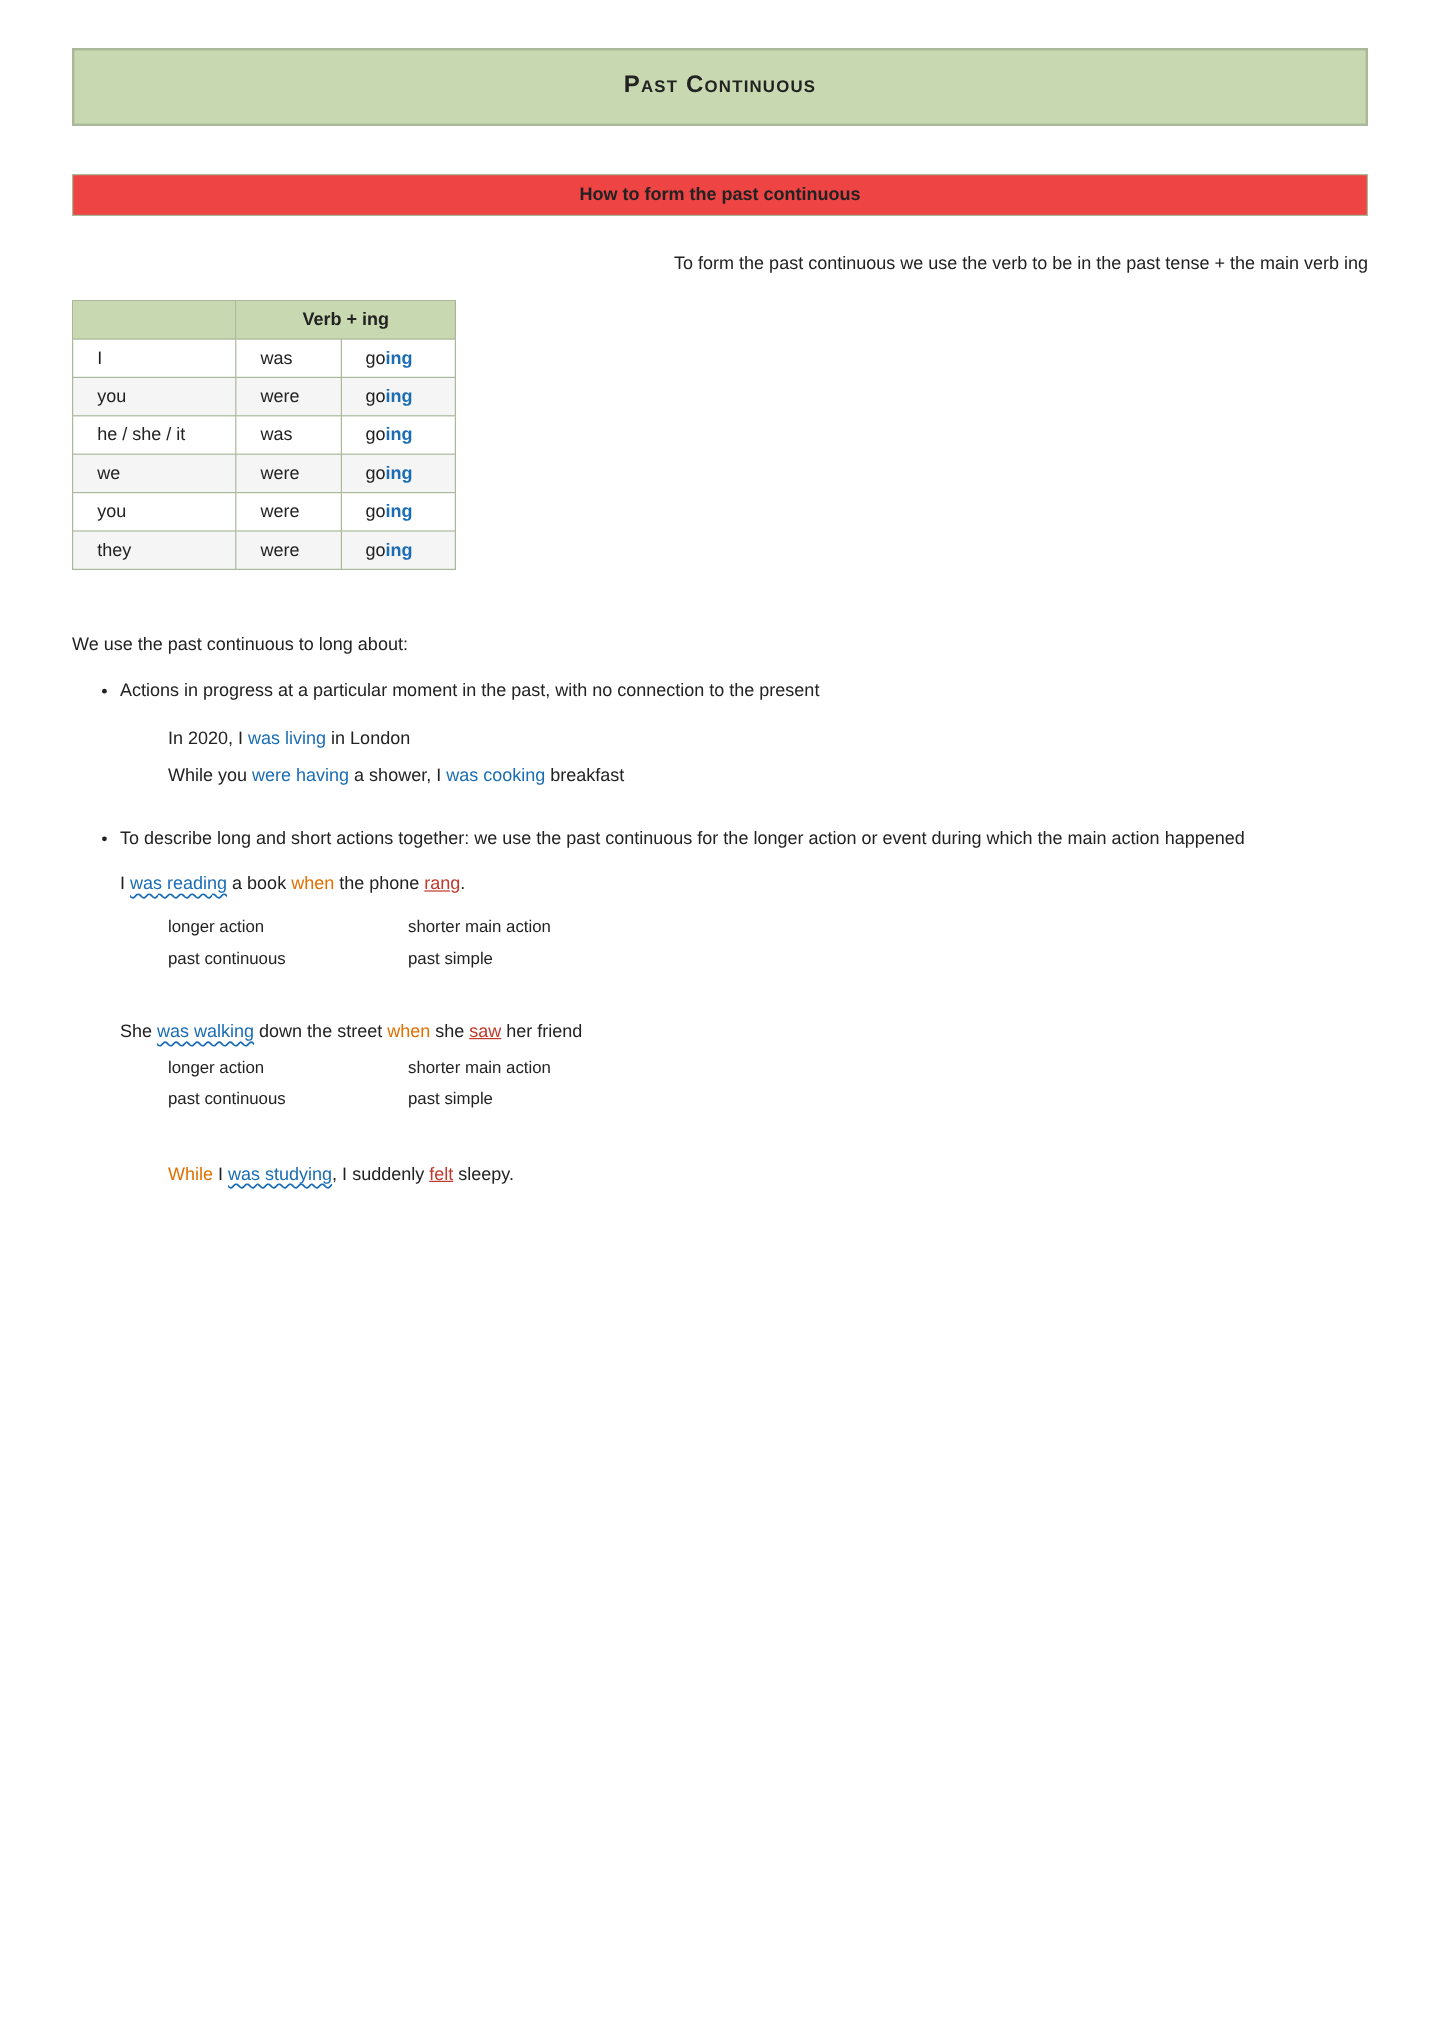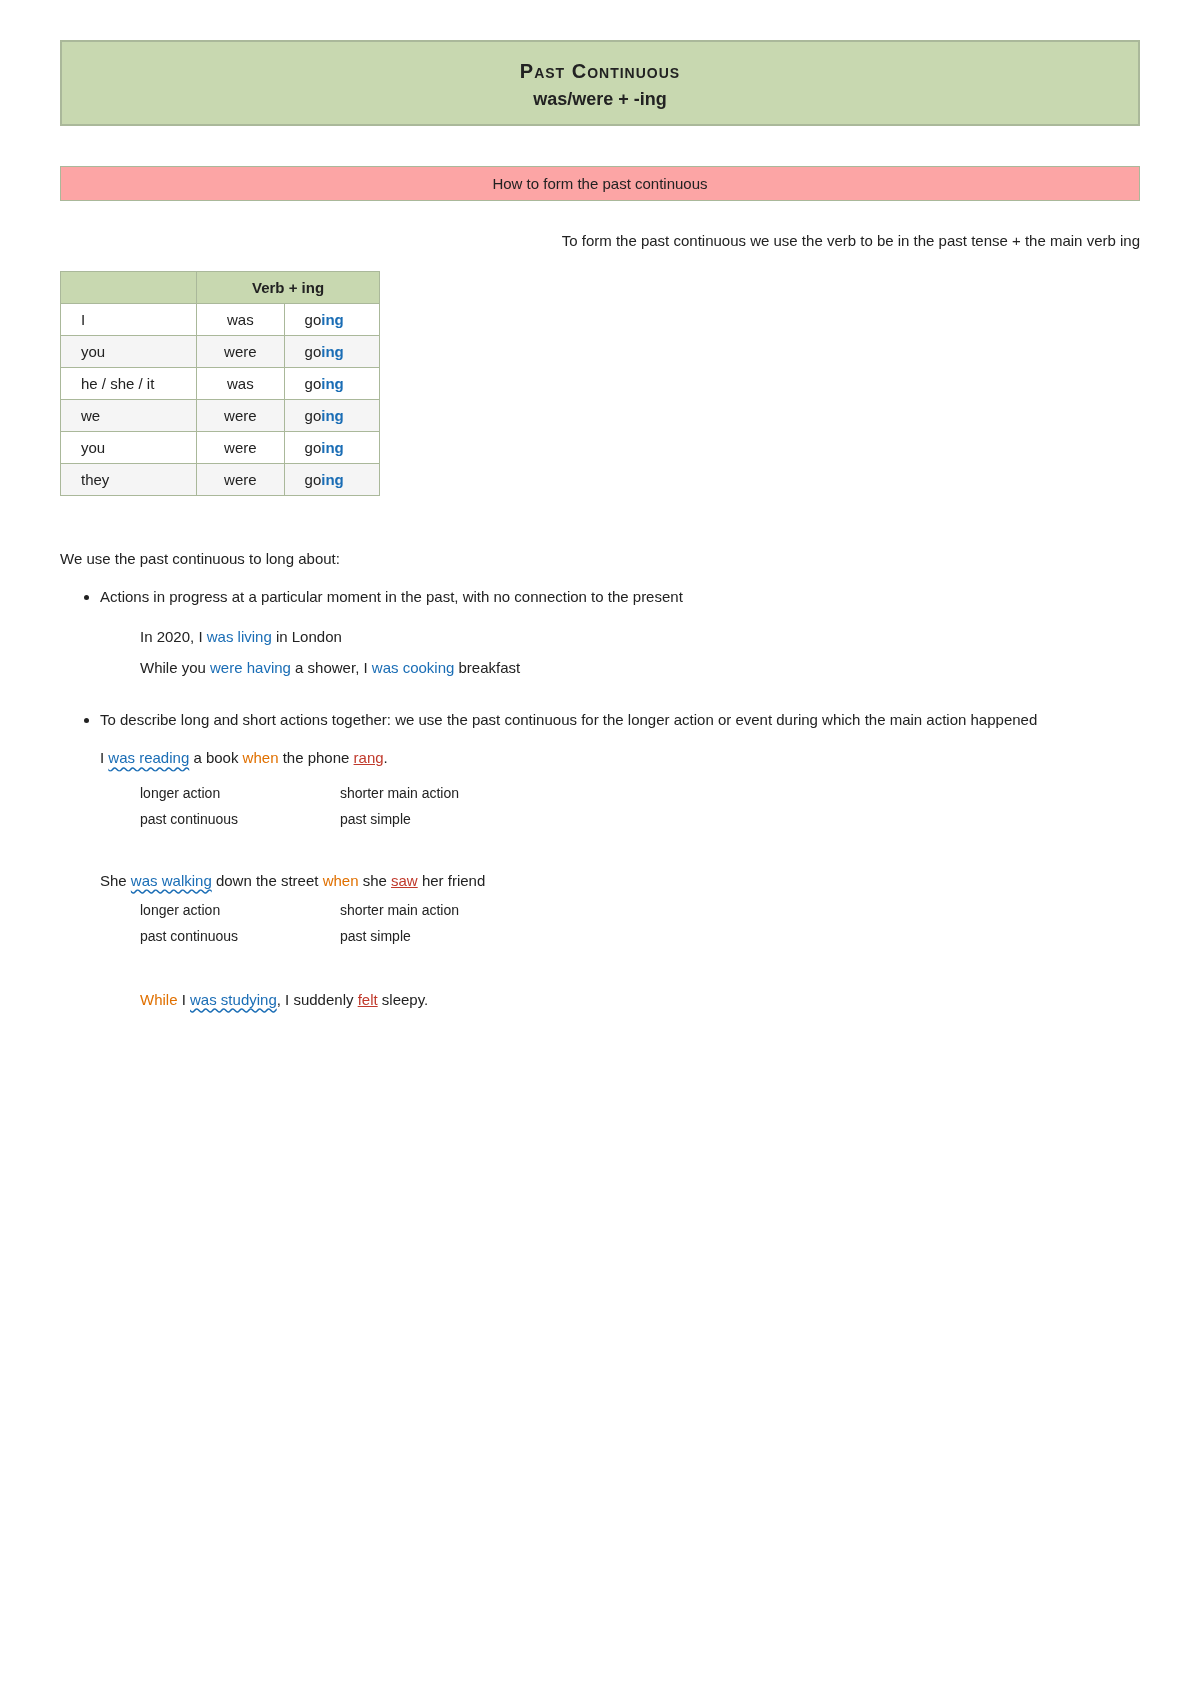--- a/index.html
+++ b/index.html
@@ -26,26 +26,26 @@
       font-variant: small-caps;
       letter-spacing: 1px;
       margin-bottom: 6px;
     }
     .header-subtitle {
       font-size: 18px;
       font-weight: bold;
     }
 
     .section-banner {
-      background: #fca5a5;
+      background: #ef4444;
       border: 1.5px solid #aab89a;
       padding: 8px 20px;
       text-align: center;
       font-size: 15px;
-      font-weight: normal;
+      font-weight: bold;
       margin-bottom: 28px;
     }
 
     .intro-text {
       font-size: 15px;
       margin-bottom: 18px;
       line-height: 1.6;
       text-align: right;
     }
 
@@ -70,21 +70,20 @@
       background: #fff;
     }
     .conj-table tbody tr:nth-child(even) td {
       background: #f5f5f5;
     }
     .conj-table .pronoun-col {
       min-width: 110px;
     }
     .conj-table .verb-col {
       min-width: 60px;
-      text-align: center;
     }
     .ing-highlight {
       color: #1a6db5;
       font-weight: bold;
     }
 
     .usage-intro {
       font-size: 15px;
       margin-bottom: 18px;
     }
@@ -134,21 +133,20 @@
       margin-left: 40px;
       margin-top: 10px;
       margin-bottom: 14px;
     }
   </style>
 </head>
 <body>
 
 <div class="header-box">
   <div class="header-title">Past Continuous</div>
-  <div class="header-subtitle">was/were + -ing</div>
 </div>
 
 <div class="section-banner">How to form the past continuous</div>
 
 <p class="intro-text">To form the past continuous we use the verb to be in the past tense + the main verb ing</p>
 
 <table class="conj-table">
   <thead>
     <tr>
       <th class="pronoun-col"></th>

